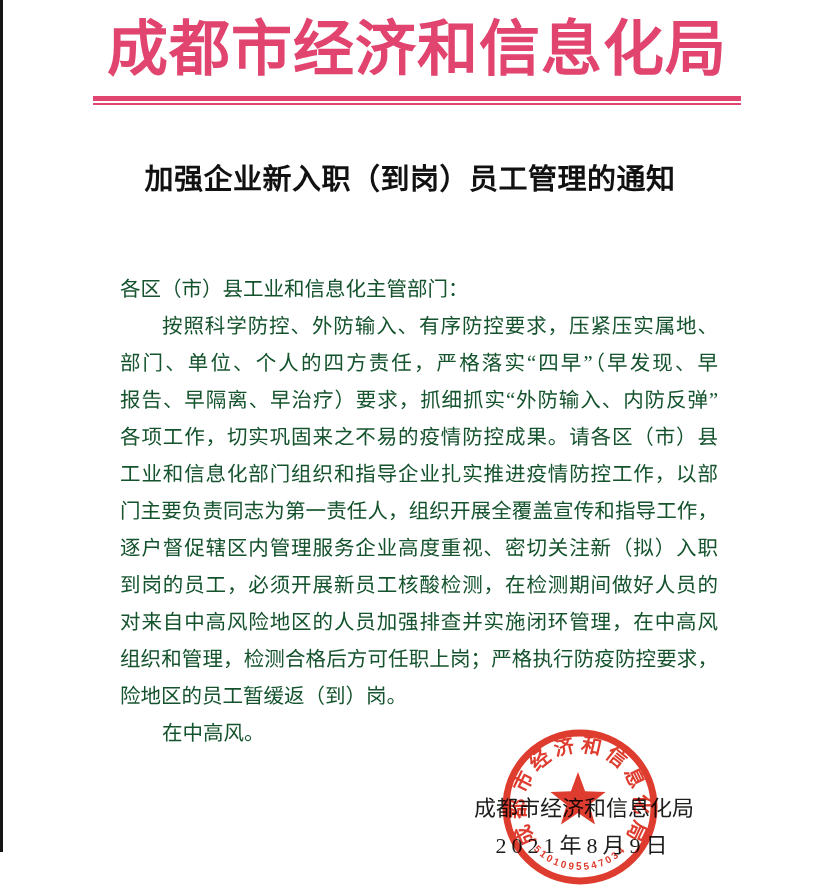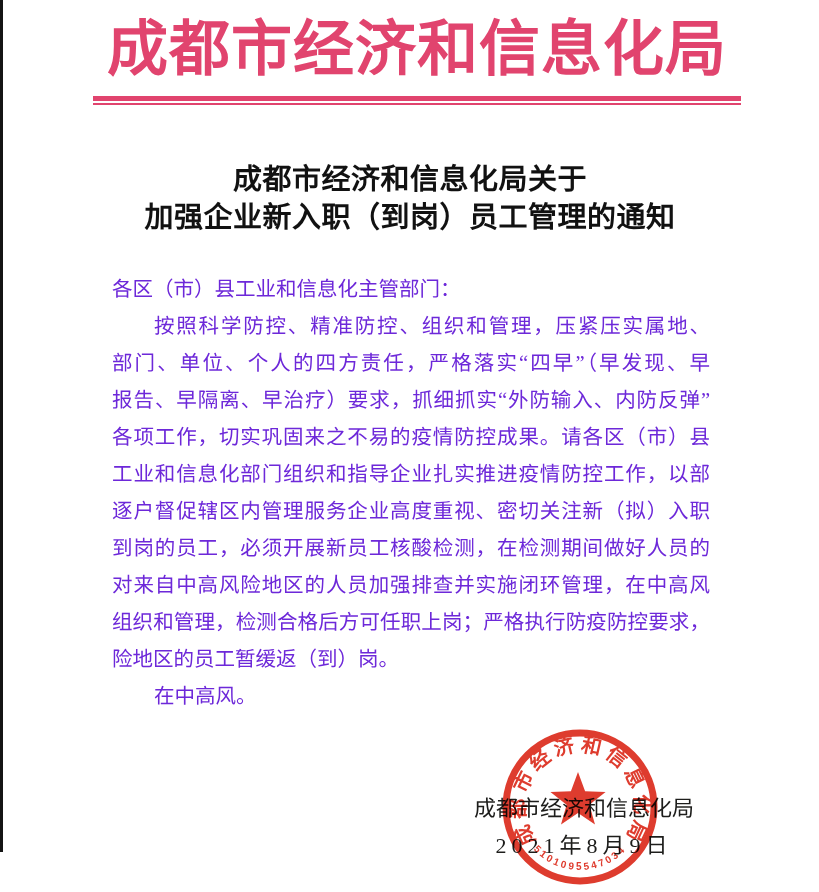--- a/index.html
+++ b/index.html
@@ -38,23 +38,23 @@
   .doc-title{
     position:absolute;top:160px;left:60px;width:700px;
     text-align:center;
     font-size:29px;line-height:38px;
     font-weight:700;
     color:#111;
     letter-spacing:0.5px;
   }
   
   .body-block{
-    position:absolute;top:271px;left:112px;width:598px;
+    position:absolute;top:271px;left:120px;width:598px;
     font-size:20.5px;line-height:37px;
-    color:#6d28d9;
+    color:#14532d;
   }
   .bline{height:37px;}
   .just{text-align:justify;text-align-last:justify;}
   .indent{padding-left:42px;}
   
   .signature{
     position:absolute;top:796px;left:454px;width:260px;
     text-align:center;
     font-size:22px;line-height:26px;
     white-space:nowrap;
@@ -93,31 +93,31 @@
 
 <div class="page">
 
   <div class="scan-edge"></div>
 
   <div class="letterhead">成都市经济和信息化局</div>
 
   <div class="red-rule"></div>
 
   <div class="doc-title">
-    <div>成都市经济和信息化局关于</div>
     <div>加强企业新入职（到岗）员工管理的通知</div>
   </div>
 
   <div class="body-block">
     <div class="bline">各区（市）县工业和信息化主管部门：</div>
-    <div class="bline just indent">按照科学防控、精准防控、组织和管理，压紧压实属地、</div>
+    <div class="bline just indent">按照科学防控、外防输入、有序防控要求，压紧压实属地、</div>
     <div class="bline just">部门、单位、个人的四方责任，严格落实“四早”（早发现、早</div>
     <div class="bline just">报告、早隔离、早治疗）要求，抓细抓实“外防输入、内防反弹”</div>
     <div class="bline just">各项工作，切实巩固来之不易的疫情防控成果。请各区（市）县</div>
     <div class="bline just">工业和信息化部门组织和指导企业扎实推进疫情防控工作，以部</div>
+    <div class="bline just">门主要负责同志为第一责任人，组织开展全覆盖宣传和指导工作，</div>
     <div class="bline just">逐户督促辖区内管理服务企业高度重视、密切关注新（拟）入职</div>
     <div class="bline just">到岗的员工，必须开展新员工核酸检测，在检测期间做好人员的</div>
     <div class="bline just">对来自中高风险地区的人员加强排查并实施闭环管理，在中高风</div>
     <div class="bline just">组织和管理，检测合格后方可任职上岗；严格执行防疫防控要求，</div>
     <div class="bline">险地区的员工暂缓返（到）岗。</div>
     <div class="bline indent">在中高风。</div>
   </div>
 
   <div class="signature">成都市经济和信息化局</div>
 

